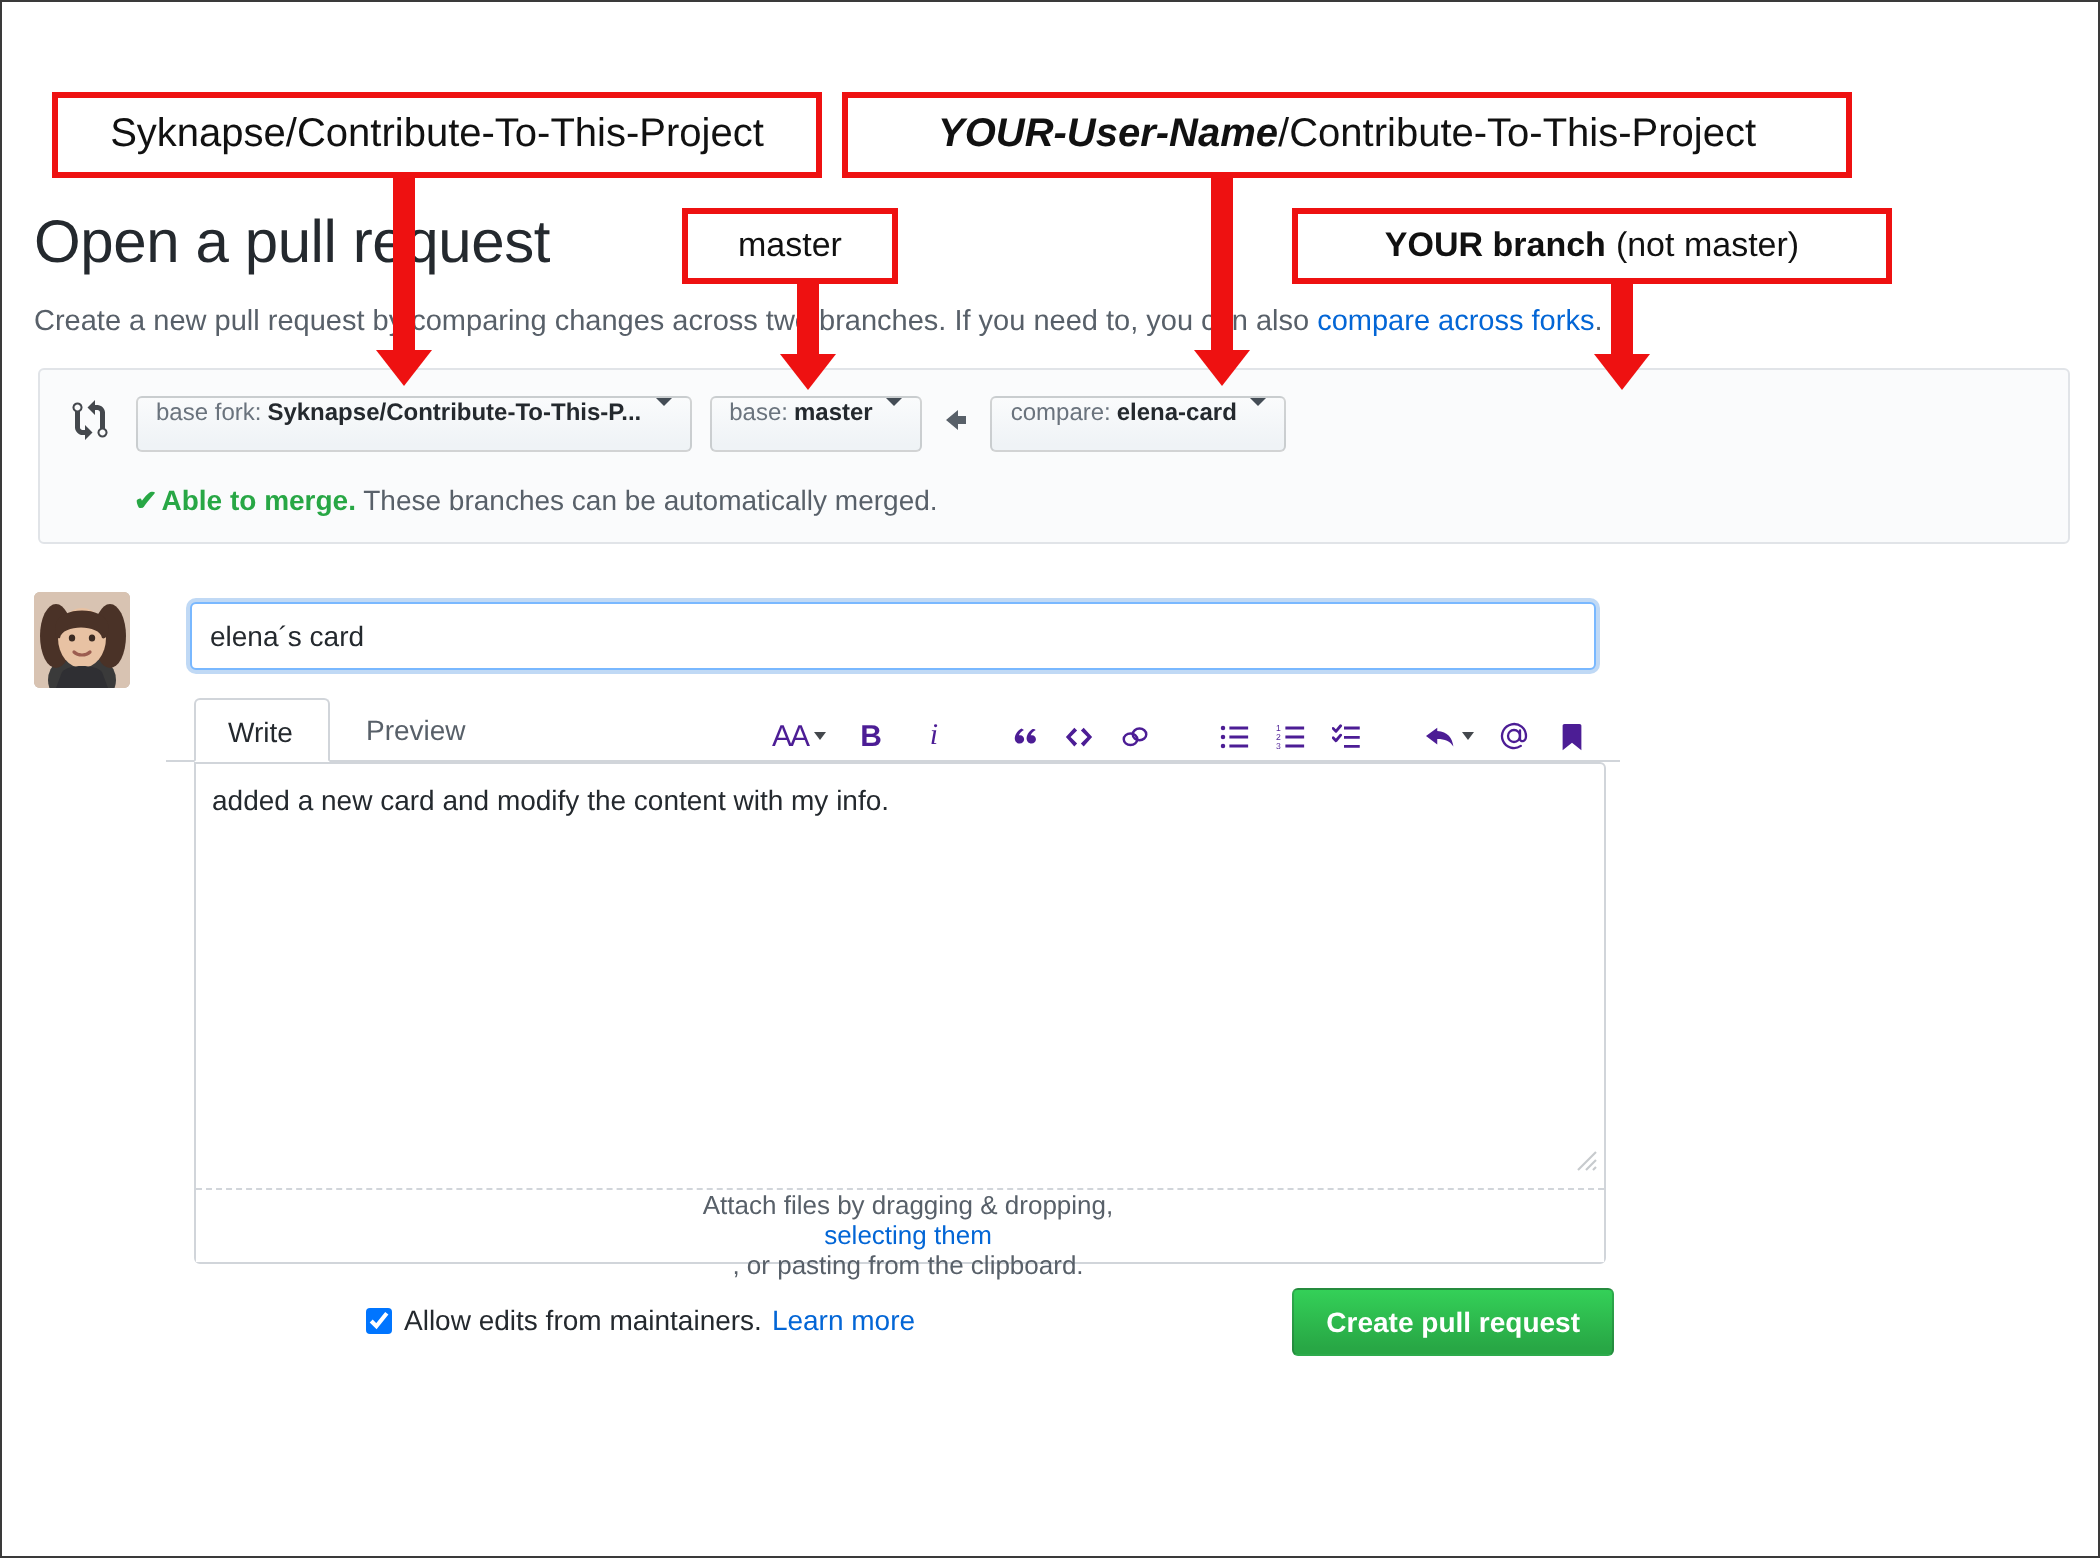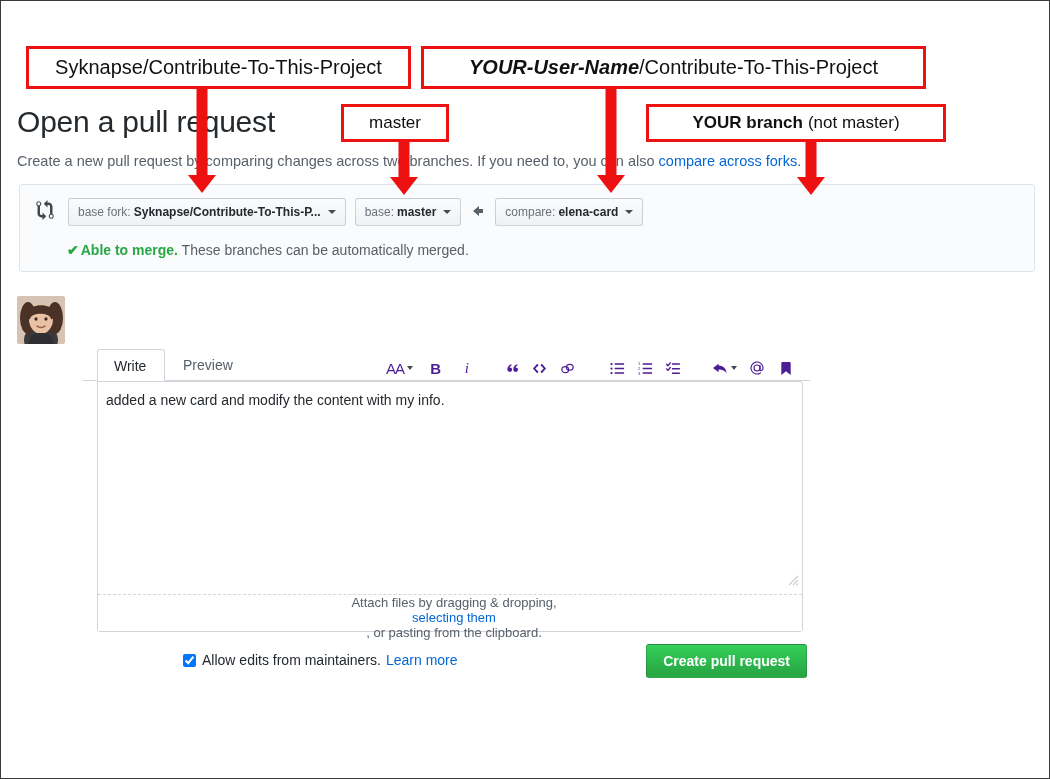--- a/index.html
+++ b/index.html
@@ -74,21 +74,21 @@
   .range-editor {
     position: absolute;
     left: 48px;
     top: 13px;
     display: flex;
     align-items: center;
     gap: 9px;
   }
   .btn-select {
     display: inline-flex;
-    align-items: center;
+    align-items: flex-start;
     height: 28px;
     padding: 0 9px;
     background: #eff3f6;
     background-image: linear-gradient(-180deg, #fafbfc 0%, #eff3f6 90%);
     border: 1px solid rgba(27,31,35,0.18);
     border-radius: 3px;
     font-size: 12px;
     color: #24292e;
     box-sizing: border-box;
     white-space: nowrap;
@@ -422,20 +422,21 @@
         <path d="M11 16c2-9 24-9 26 0 1 5-1 8-3 7-1-7-20-7-21 0-2 1-3-3-2-7z" fill="#4a3227"></path>
         <ellipse cx="19" cy="23" rx="1.6" ry="1.8" fill="#3b2b23"></ellipse>
         <ellipse cx="29" cy="23" rx="1.6" ry="1.8" fill="#3b2b23"></ellipse>
         <path d="M20 30c2 2 6 2 8 0" stroke="#9c5d50" stroke-width="1.6" fill="none" stroke-linecap="round"></path>
         <path d="M14 40c3-4 17-4 20 0l3 8H11z" fill="#2f2f33"></path>
       </svg>
     </div>
 
     <div class="form-box">
 
+      <input class="title-input" type="text" value="elena´s card" style="">
 
       <div class="tabnav">
         <div class="tab active" id="tab-write">Write</div>
         <div class="tab" id="tab-preview">Preview</div>
 
         <div class="md-toolbar">
           <span class="tb-btn">
             <span style="font-weight:500;letter-spacing:-1px;">AA</span>
               <span class="caret-dark"></span>
           </span>

